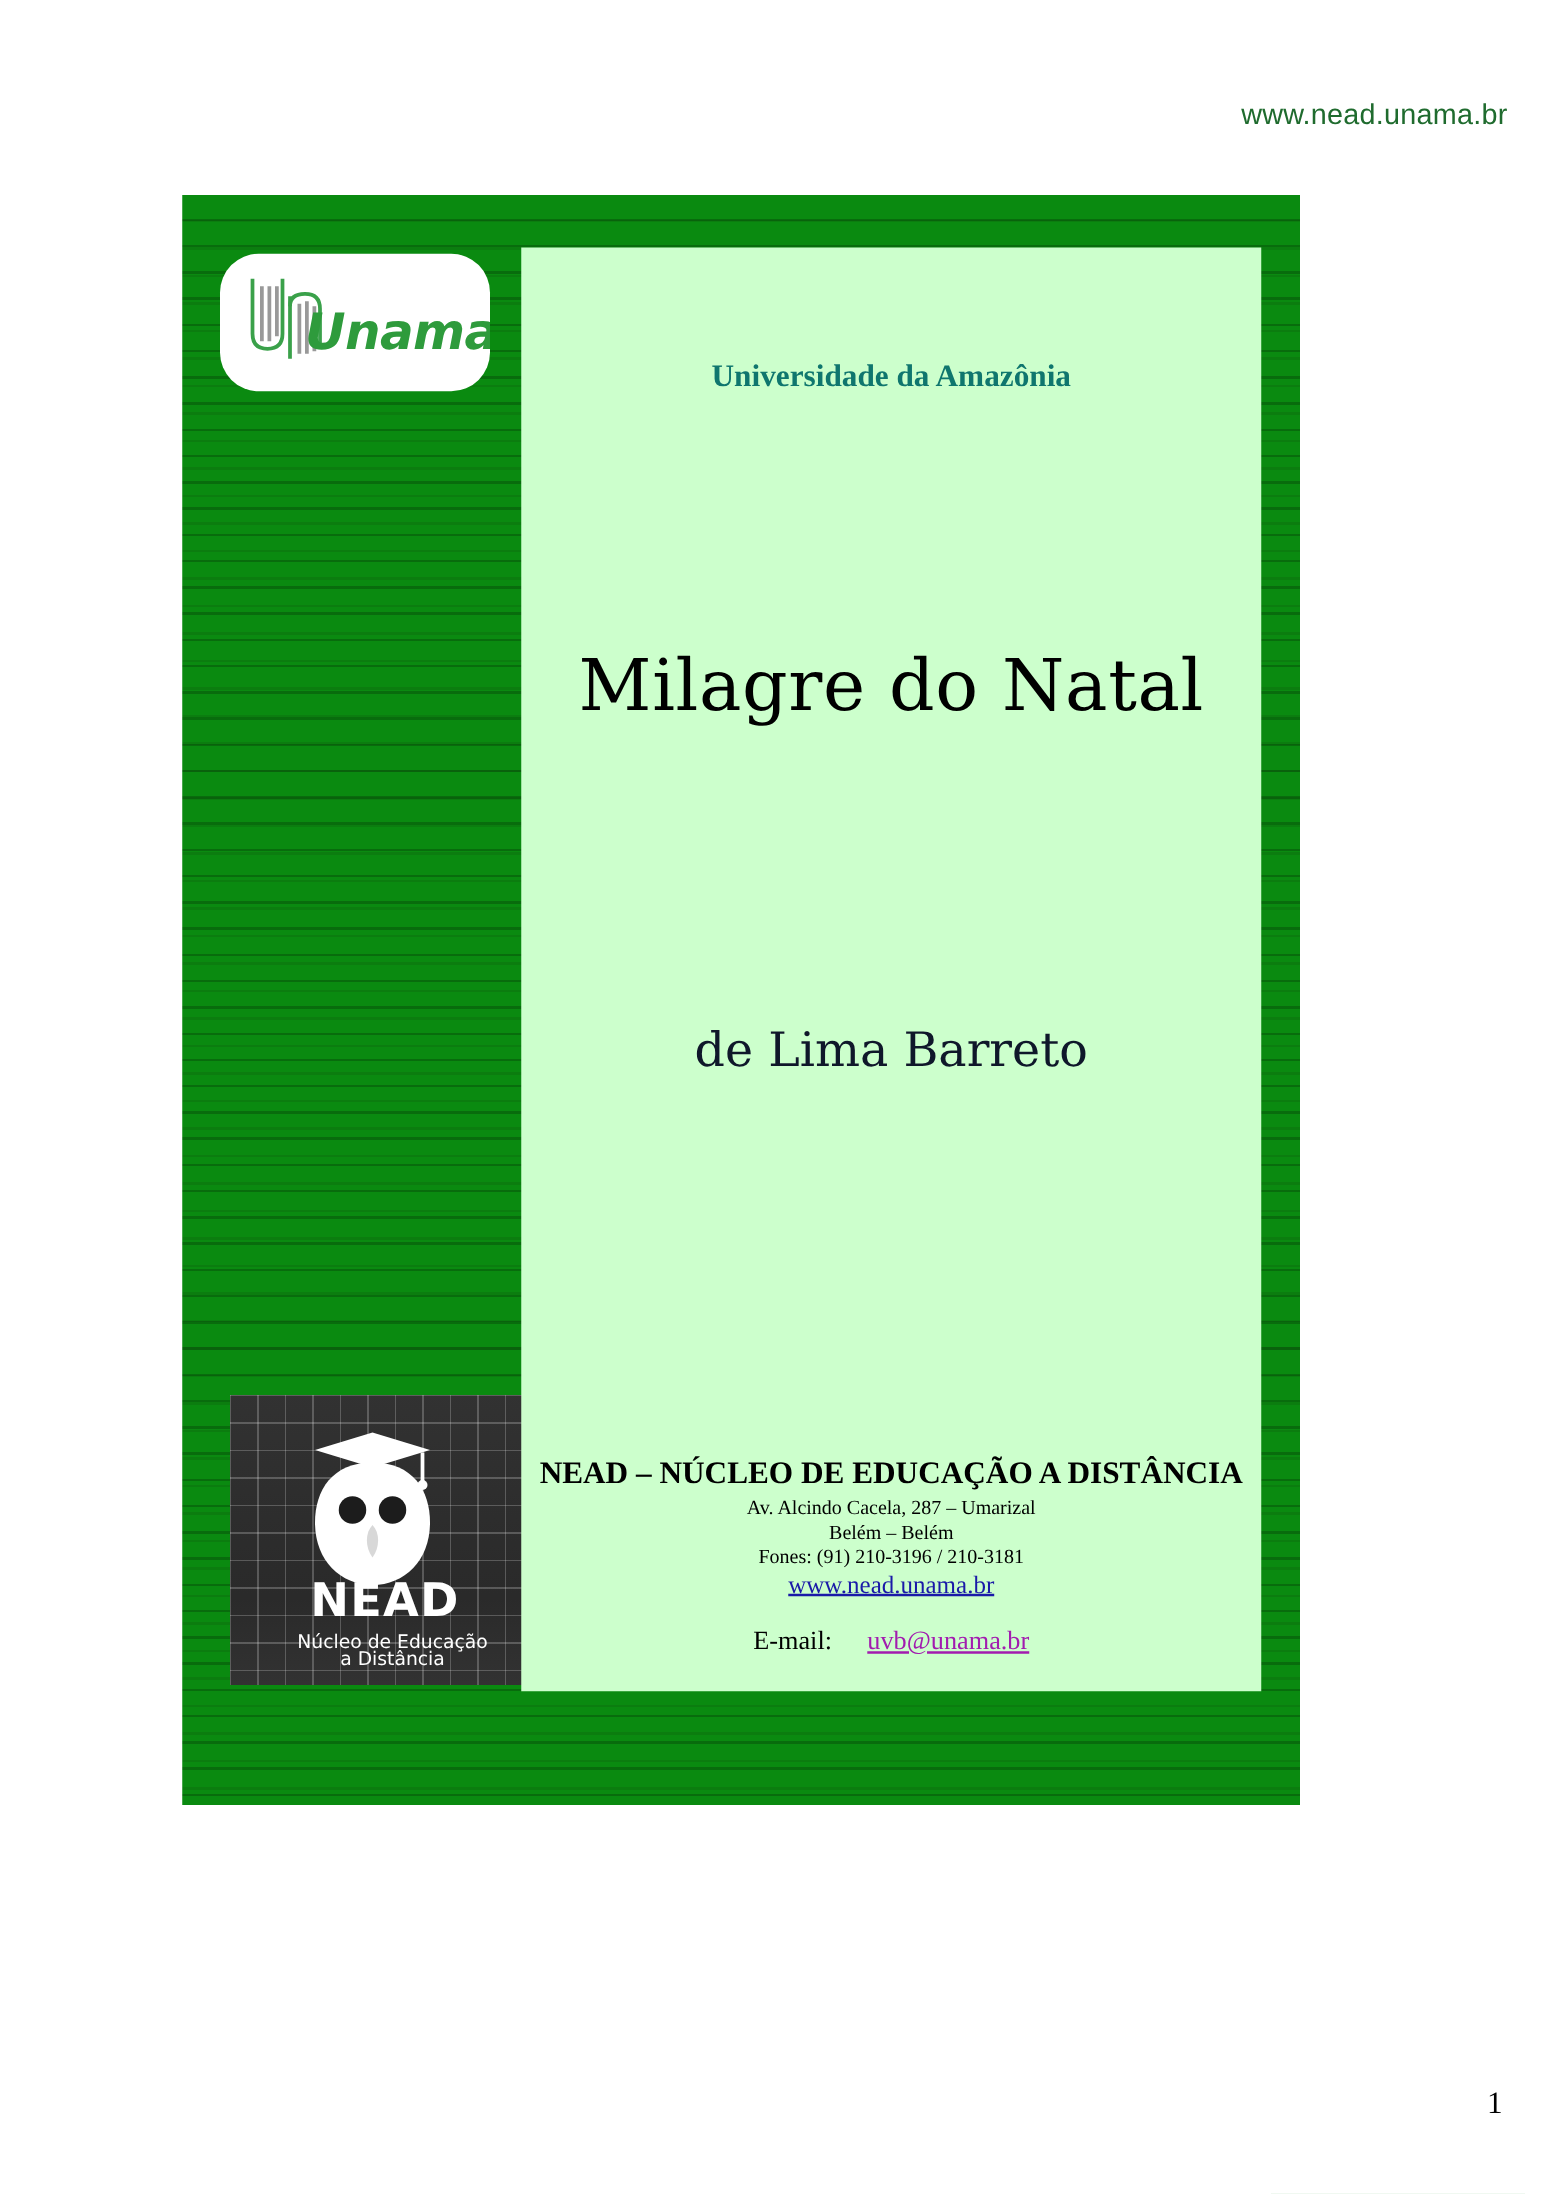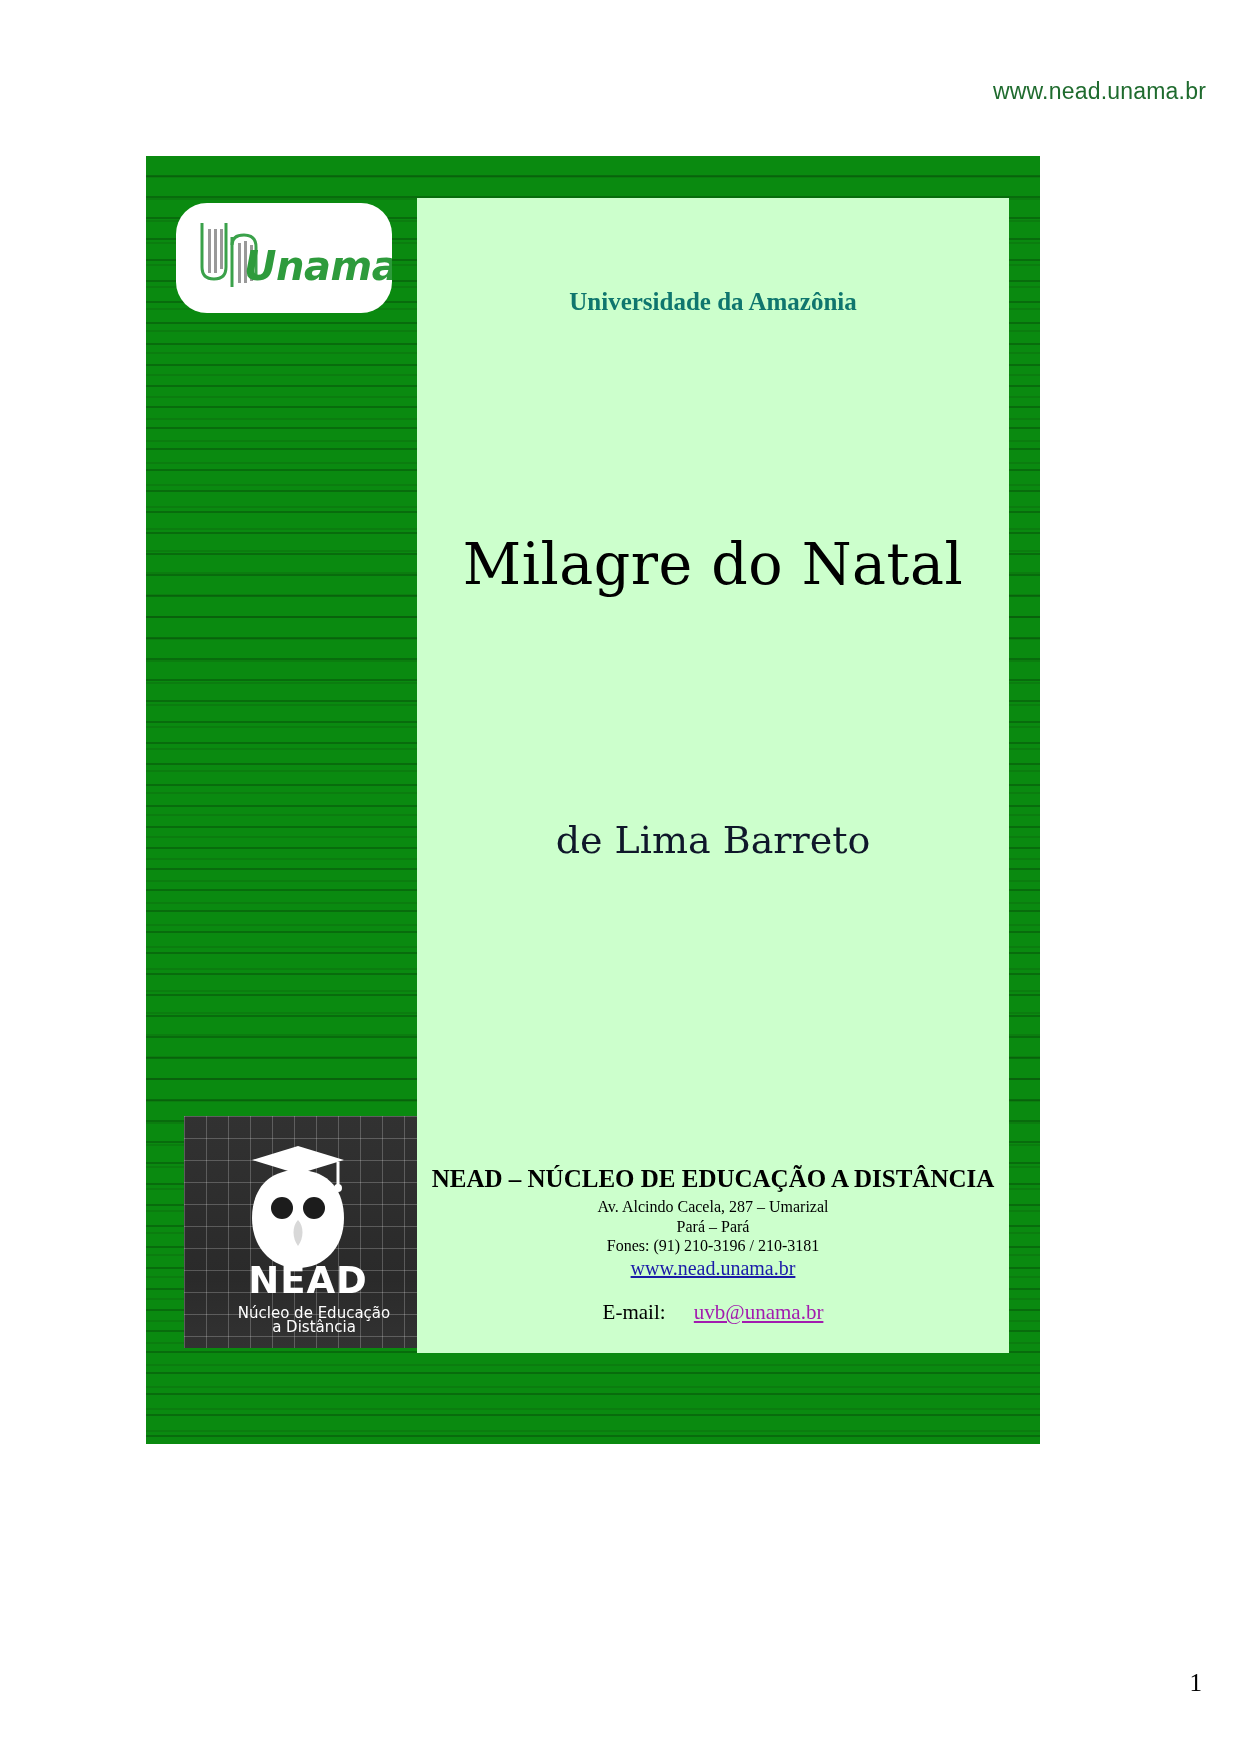--- a/index.html
+++ b/index.html
@@ -83,21 +83,21 @@
     width: 100%;
     text-align: center;
     font-family: "Liberation Serif", serif;
     font-weight: bold;
     font-size: 25px;
     color: #0f766e;
   }
 
   .book-title {
     position: absolute;
-    top: 333px;
+    top: 318px;
     left: 0;
     width: 100%;
     text-align: center;
     font-family: "DejaVu Serif", serif;
     font-size: 57px;
     color: #000;
     letter-spacing: 0.5px;
   }
 
   .book-author {
@@ -279,21 +279,21 @@
   </div>
 
   <div class="panel">
     <div class="uni-name">Universidade da Amazônia</div>
     <div class="book-title">Milagre do Natal</div>
     <div class="book-author">de Lima Barreto</div>
 
     <div class="footer-block">
       <div class="footer-title">NEAD – NÚCLEO DE EDUCAÇÃO A DISTÂNCIA</div>
       <div class="footer-line">Av. Alcindo Cacela, 287 – Umarizal</div>
-      <div class="footer-line">Pará – Pará</div>
+      <div class="footer-line">Belém – Belém</div>
       <div class="footer-line">Fones: (91) 210-3196 / 210-3181</div>
       <div class="footer-link">www.nead.unama.br</div>
       <div class="footer-email-row">
         <span>E-mail:</span>
         <a href="#">uvb@unama.br</a>
       </div>
     </div>
   </div>
 </div>
 

